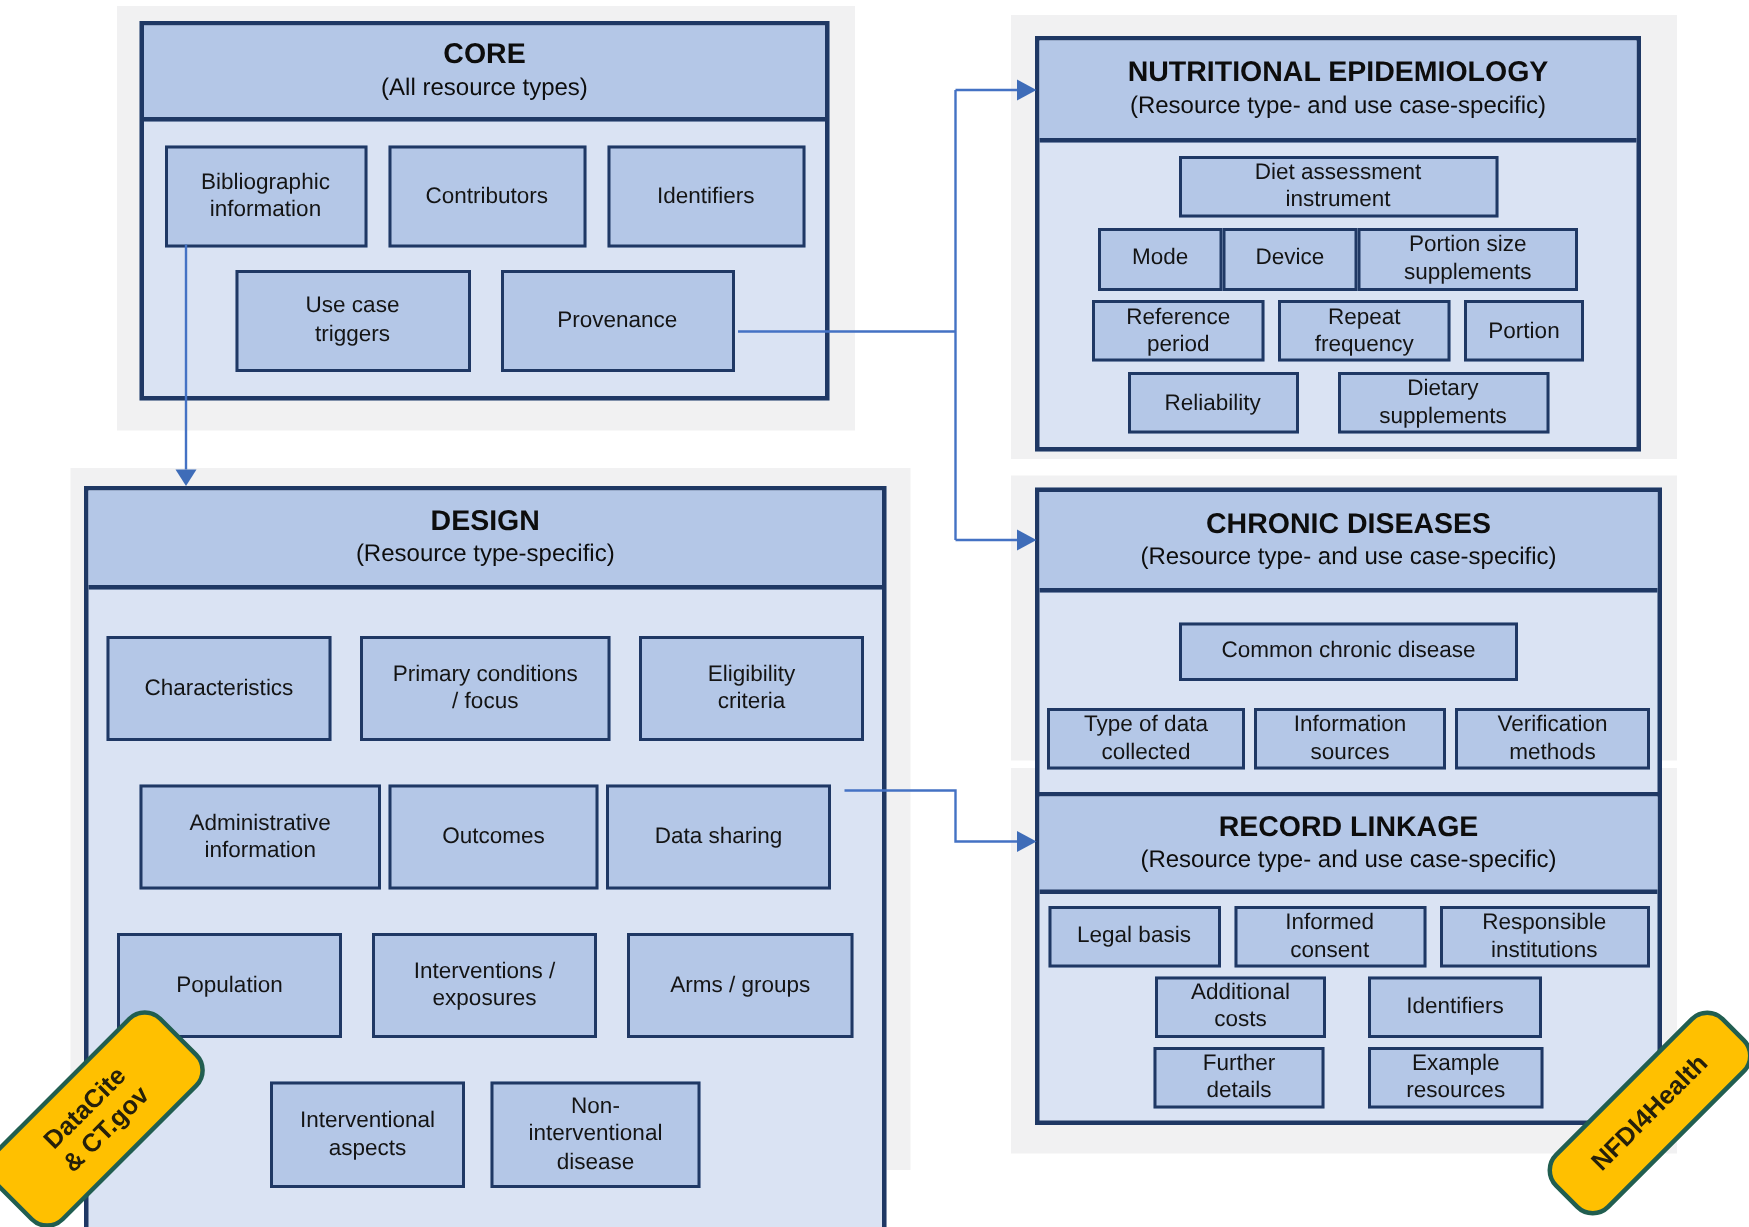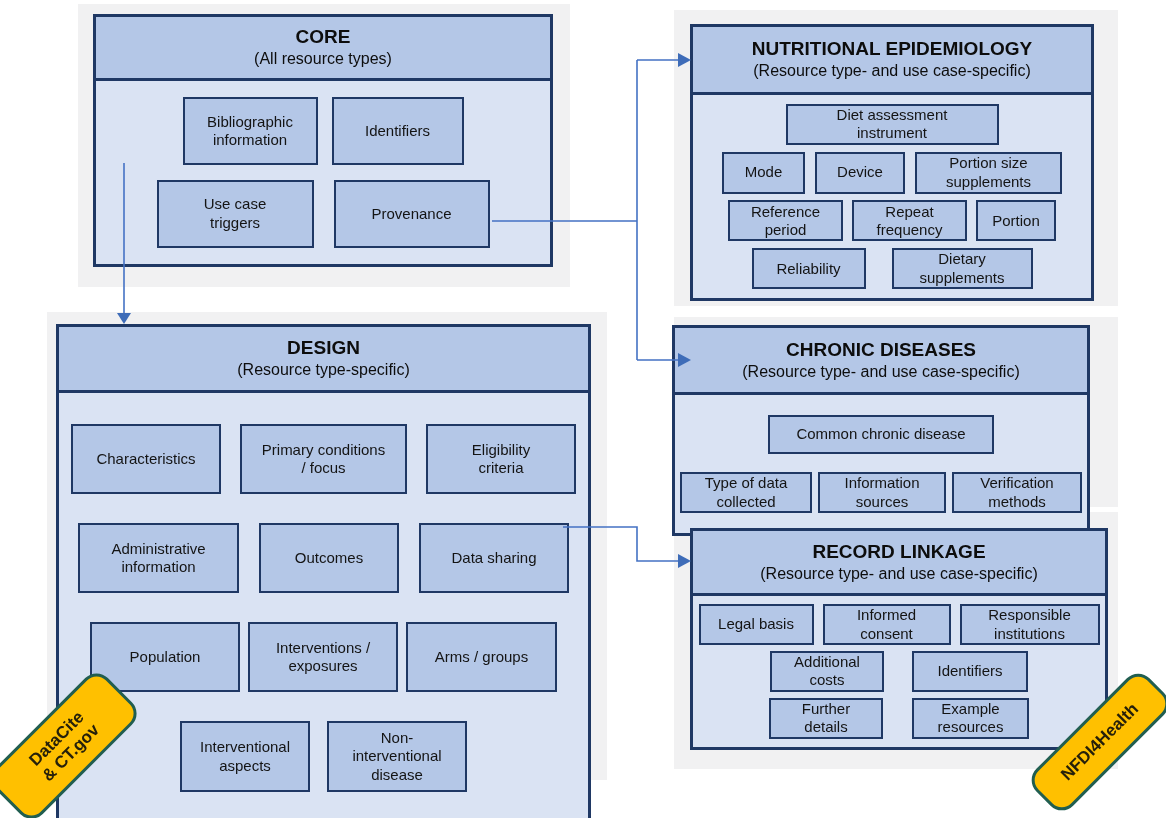--- a/index.html
+++ b/index.html
@@ -54,20 +54,23 @@
     <div class="mhead" style="height:64px">
       <div class="mtitle">CORE</div>
       <div class="msub">(All resource types)</div>
     </div>
     <div class="mbody">
       <div class="row" style="gap:14px">
         <div class="item" style="width:135px;min-height:68px">
             <span style="max-width:120px">Bibliographic information</span>
           </div>
         <div class="item" style="width:132px;min-height:68px">
+            <span>Contributors</span>
+          </div>
+        <div class="item" style="width:132px;min-height:68px">
             <span>Identifiers</span>
           </div>
       </div>
       <div class="row" style="gap:20px">
         <div class="item" style="width:157px;min-height:68px">
             <span style="max-width:70px">Use case triggers</span>
           </div>
         <div class="item" style="width:156px;min-height:68px">
             <span>Provenance</span>
           </div>
@@ -85,32 +88,32 @@
         <div class="item" style="width:150px;min-height:70px">
             <span>Characteristics</span>
           </div>
         <div class="item" style="width:167px;min-height:70px">
             <span style="max-width:128px">Primary conditions / focus</span>
           </div>
         <div class="item" style="width:150px;min-height:70px">
             <span style="max-width:70px">Eligibility criteria</span>
           </div>
       </div>
-      <div class="row" style="gap:20px">
+      <div class="row" style="gap:5px">
         <div class="item" style="width:161px;min-height:70px">
             <span style="max-width:150px">Administrative information</span>
           </div>
         <div class="item" style="width:140px;min-height:70px">
             <span>Outcomes</span>
           </div>
         <div class="item" style="width:150px;min-height:70px">
             <span>Data sharing</span>
           </div>
       </div>
-      <div class="row" style="gap:8px">
+      <div class="row" style="gap:20px">
         <div class="item" style="width:150px;min-height:70px">
             <span>Population</span>
           </div>
         <div class="item" style="width:150px;min-height:70px">
             <span style="max-width:120px">Interventions / exposures</span>
           </div>
         <div class="item" style="width:151px;min-height:70px">
             <span>Arms / groups</span>
           </div>
       </div>
@@ -129,21 +132,21 @@
     <div class="mhead" style="height:68px">
       <div class="mtitle">NUTRITIONAL EPIDEMIOLOGY</div>
       <div class="msub">(Resource type- and use case-specific)</div>
     </div>
     <div class="mbody">
       <div class="row">
         <div class="item" style="width:213px;min-height:38px">
             <span style="max-width:140px">Diet assessment instrument</span>
           </div>
       </div>
-      <div class="row" style="gap:10px">
+      <div class="row" style="gap:0">
         <div class="item" style="width:83px;min-height:39px">
             <span>Mode</span>
           </div>
         <div class="item" style="width:90px;min-height:39px">
             <span>Device</span>
           </div>
         <div class="item" style="width:147px;min-height:42px">
             <span style="max-width:110px">Portion size supplements</span>
           </div>
       </div>
@@ -162,21 +165,21 @@
         <div class="item" style="width:114px;min-height:38px">
             <span>Reliability</span>
           </div>
         <div class="item" style="width:141px;min-height:38px">
             <span style="max-width:100px">Dietary supplements</span>
           </div>
       </div>
     </div>
   </div>
 
-  <div class="module" style="left:672px;top:325px;width:418px;height:211px">
+  <div class="module" style="left:690px;top:325px;width:418px;height:211px">
     <div class="mhead" style="height:67px">
       <div class="mtitle">CHRONIC DISEASES</div>
       <div class="msub">(Resource type- and use case-specific)</div>
     </div>
     <div class="mbody">
       <div class="row">
         <div class="item" style="width:226px;min-height:39px">
             <span>Common chronic disease</span>
           </div>
       </div>

